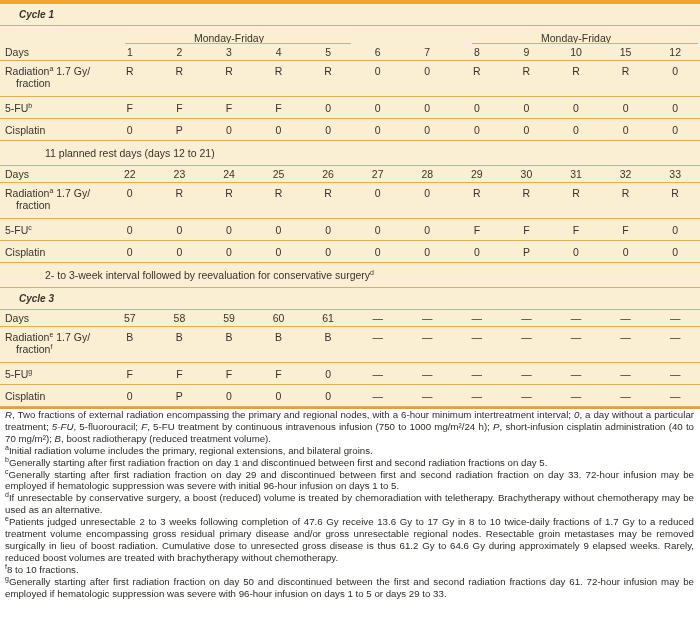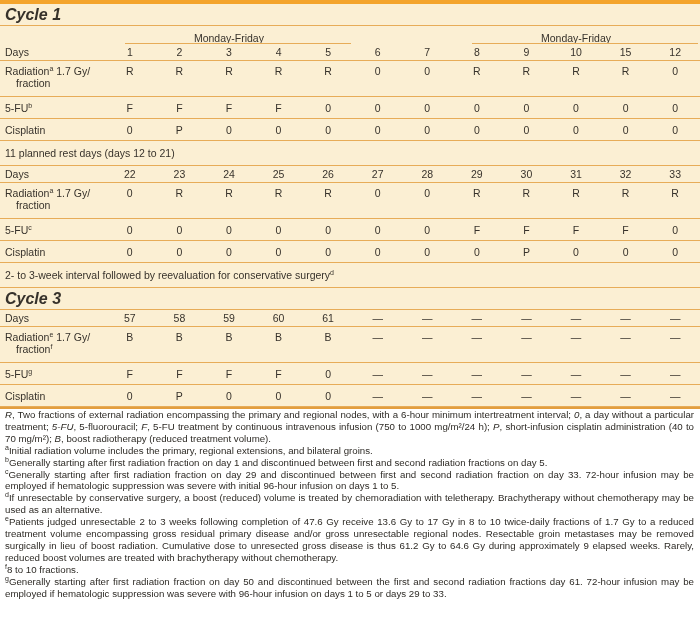--- a/index.html
+++ b/index.html
@@ -23,27 +23,27 @@
     background:var(--cream);
     box-sizing:border-box;
   }
   .row{
     display:flex;align-items:center;
     border-bottom:1px solid var(--rule);
     box-sizing:border-box;
     font-size:10.5px;
   }
   .cycle-row{height:22px;}
-  .cycle-title{font-weight:bold;font-style:italic;font-size:16px;padding-left:5px;}
+  .cycle-title{font-weight:bold;font-style:italic;font-size:10px;padding-left:19px;}
   .monfri-row{height:18px;border-bottom:none;}
   .days-row{height:17px;justify-content:center;}
   .data-row{height:22px;}
   .tall-row{height:36px;align-items:flex-start;padding-top:4px;}
   .note-row{height:25px;}
-  .note-text{padding-left:5px;}
+  .note-text{padding-left:5px;margin-left:40px;}
   .label-cell{flex:0 0 105px;width:105px;box-sizing:border-box;padding-left:5px;}
   .cell{flex:1;text-align:center;}
   .mf-group{position:relative;height:100%;display:flex;align-items:flex-end;justify-content:center;}
   .mf-group::after{
     content:"";position:absolute;left:20px;right:2px;bottom:0;
     border-bottom:1.5px solid var(--rule);
   }
   sup{font-size:7px;line-height:0;vertical-align:super;}
   .it{font-style:italic;}
   .lab{padding-left:11px;text-indent:-11px;}

